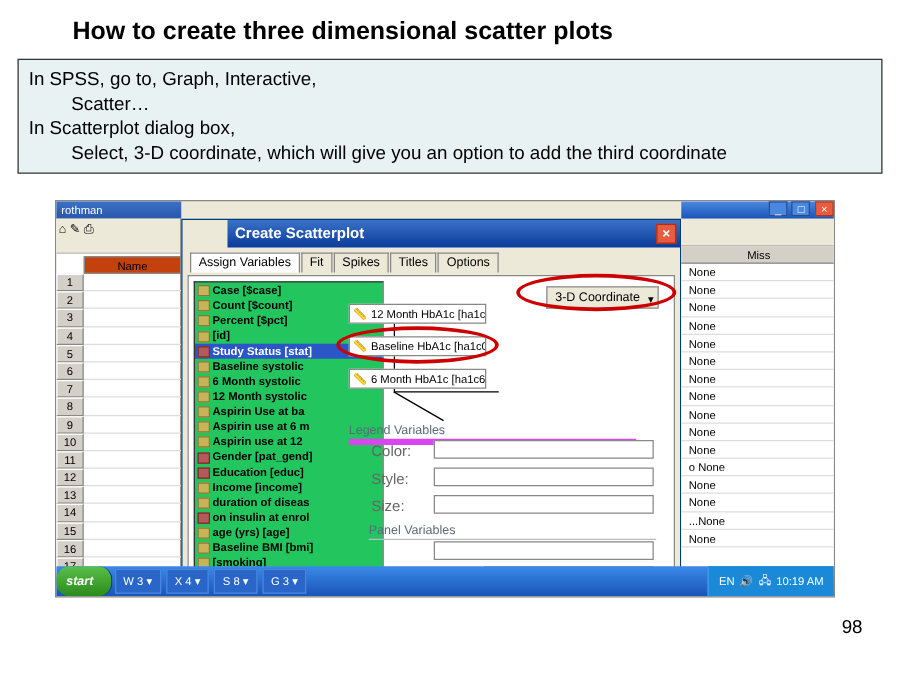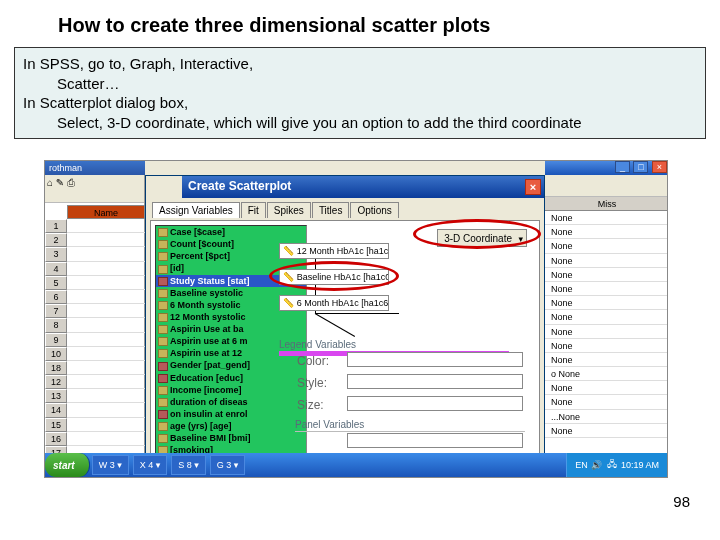--- a/index.html
+++ b/index.html
@@ -185,21 +185,21 @@
         <div>1</div>
         <div>2</div>
         <div>3</div>
         <div>4</div>
         <div>5</div>
         <div>6</div>
         <div>7</div>
         <div>8</div>
         <div>9</div>
         <div>10</div>
-        <div>18</div>
+        <div>11</div>
         <div>12</div>
         <div>13</div>
         <div>14</div>
         <div>15</div>
         <div>16</div>
         <div>17</div>
       </div>
     <div class="cells" id="stripcells">
         <div></div>
         <div></div>

